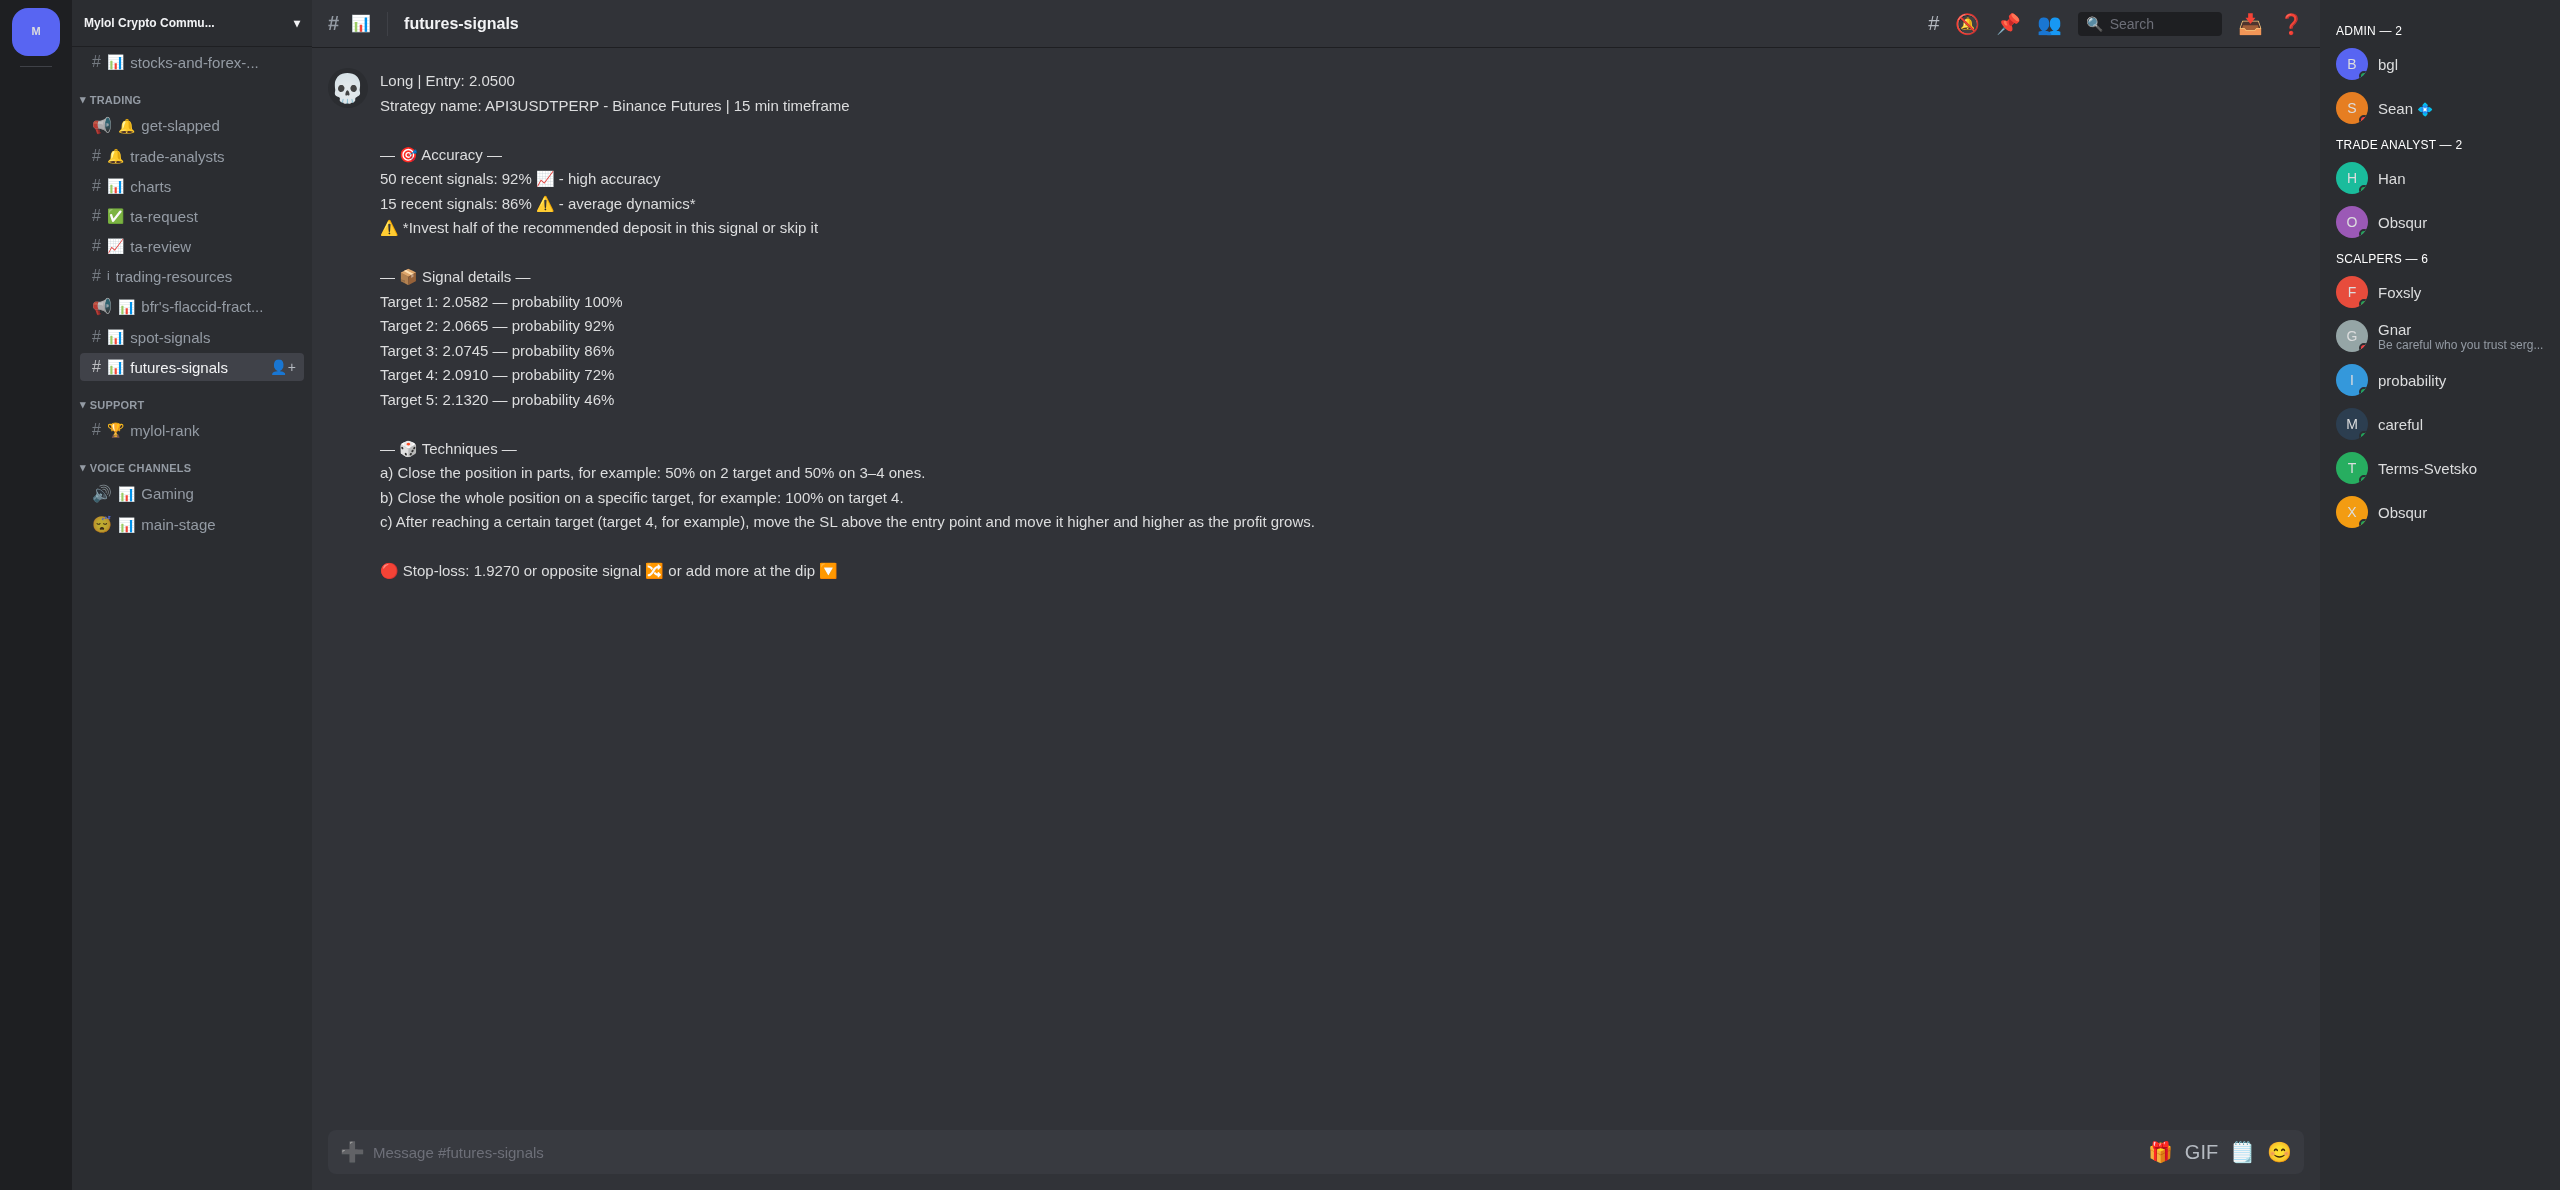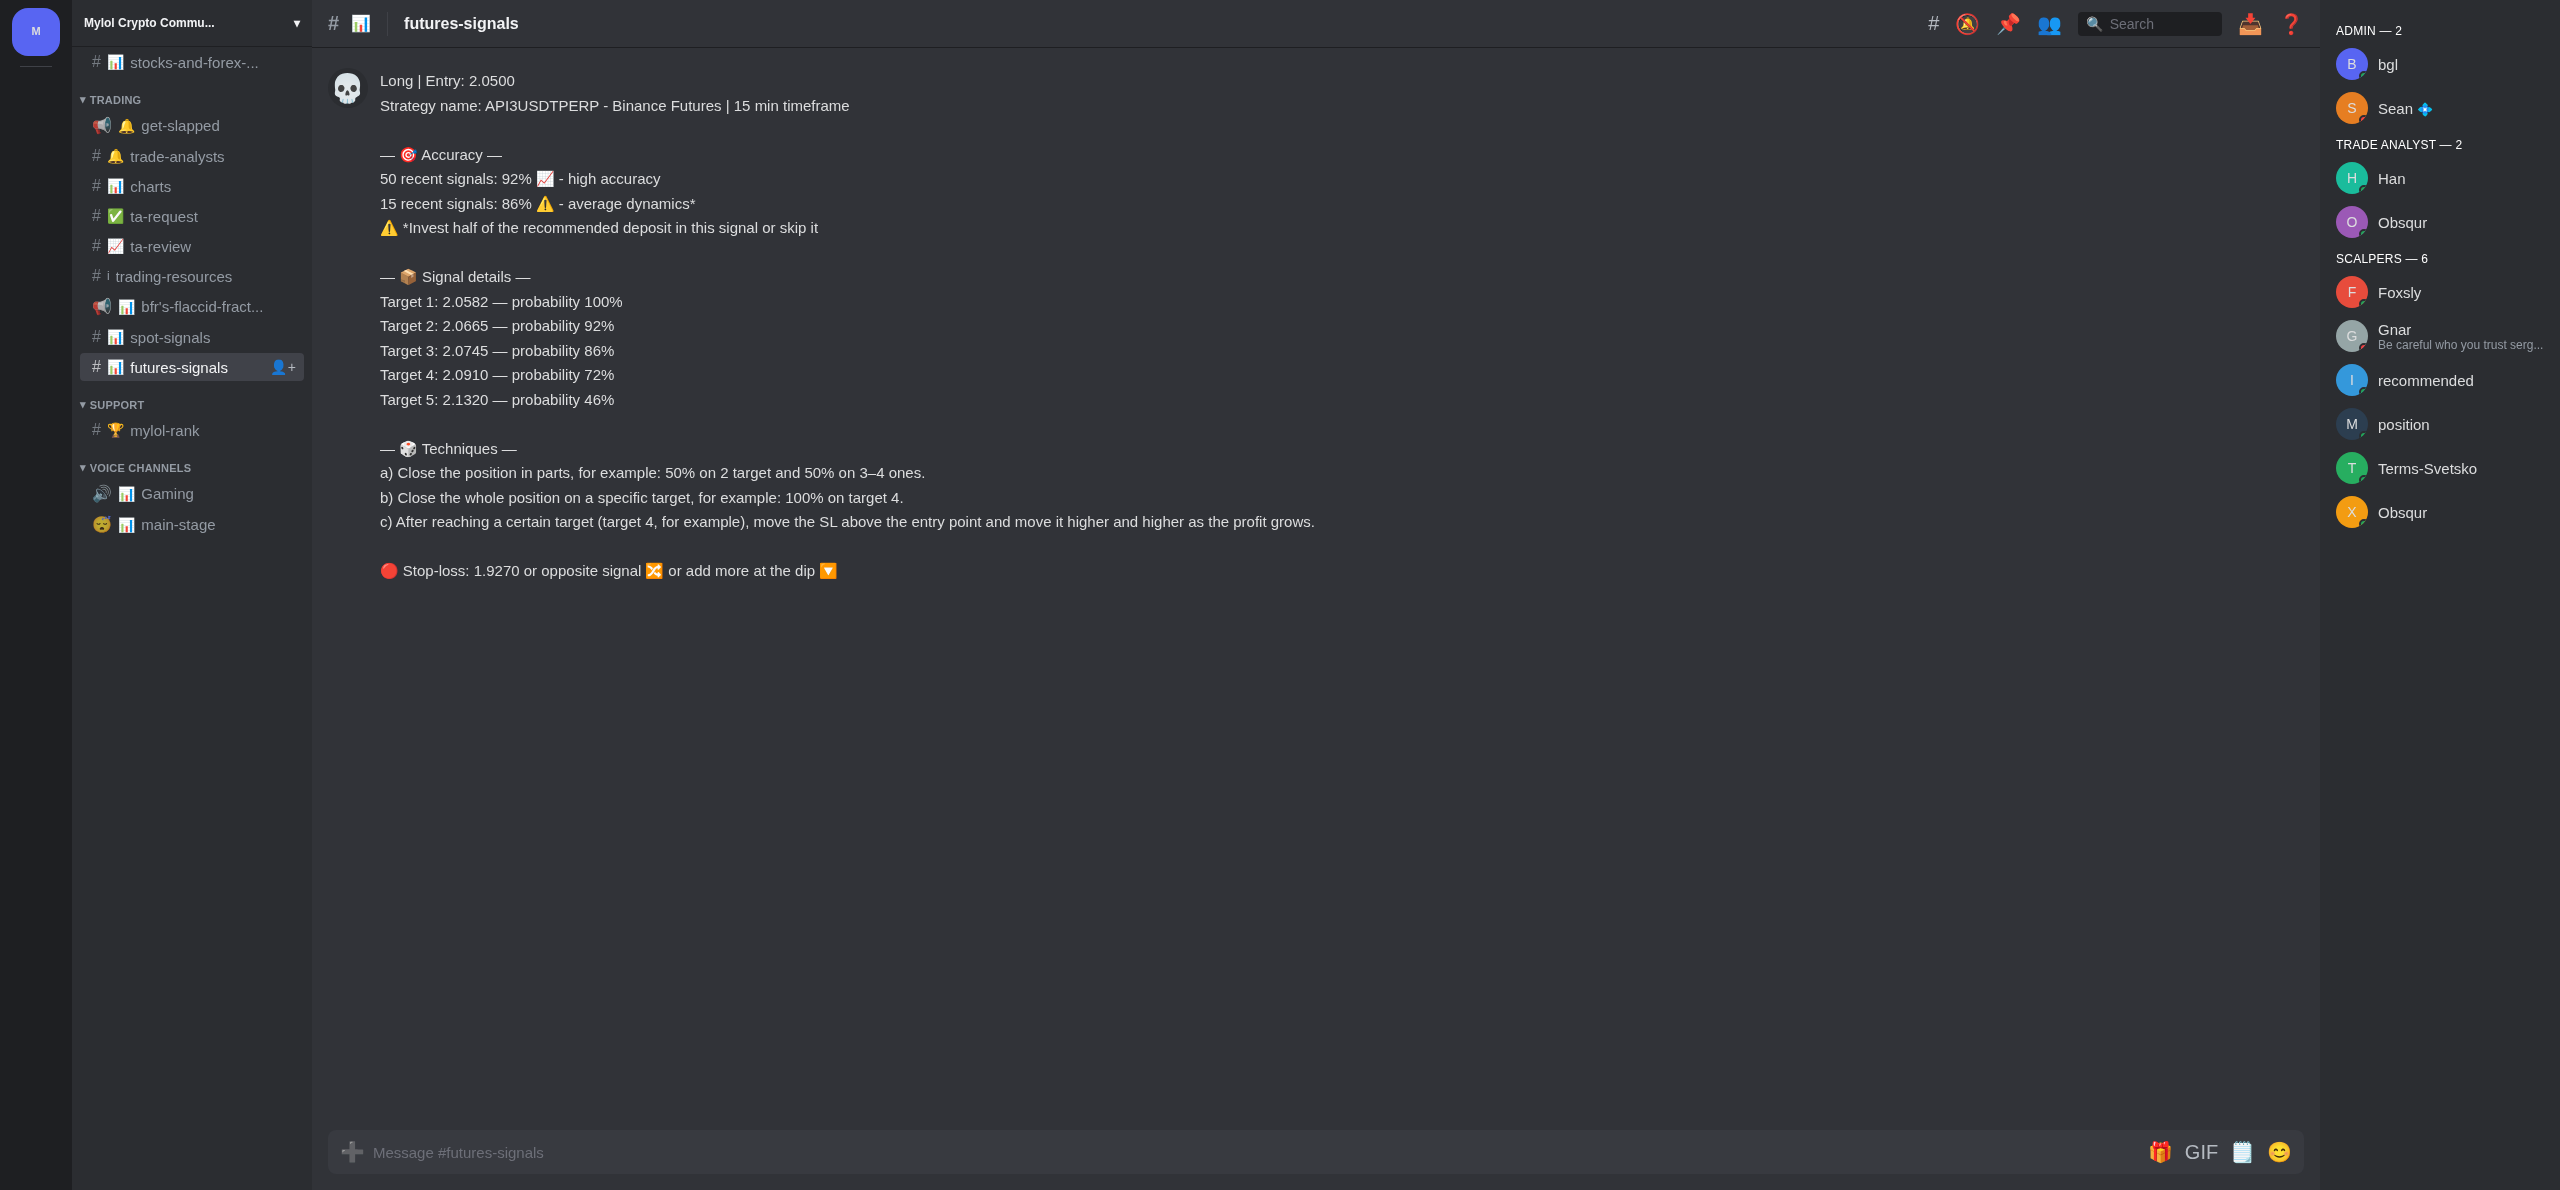--- a/index.html
+++ b/index.html
@@ -480,31 +480,31 @@
       <span class="member-status-text">Be careful who you trust serg...</span>
     </div>
   </div>
 
   <div class="member-item">
     <div class="member-avatar" style="background:#3498db;">
       <span>I</span>
       <span class="status-dot status-online"></span>
     </div>
     <div class="member-name-wrap">
-      <span class="member-name">recommended</span>
+      <span class="member-name">probability</span>
     </div>
   </div>
 
   <div class="member-item">
     <div class="member-avatar" style="background:#2c3e50;">
       <span>M</span>
       <span class="status-dot status-online"></span>
     </div>
     <div class="member-name-wrap">
-      <span class="member-name">position</span>
+      <span class="member-name">careful</span>
     </div>
   </div>
 
   <div class="member-item">
     <div class="member-avatar" style="background:#27ae60;">
       <span>T</span>
       <span class="status-dot status-online"></span>
     </div>
     <div class="member-name-wrap">
       <span class="member-name">Terms-Svetsko</span>

